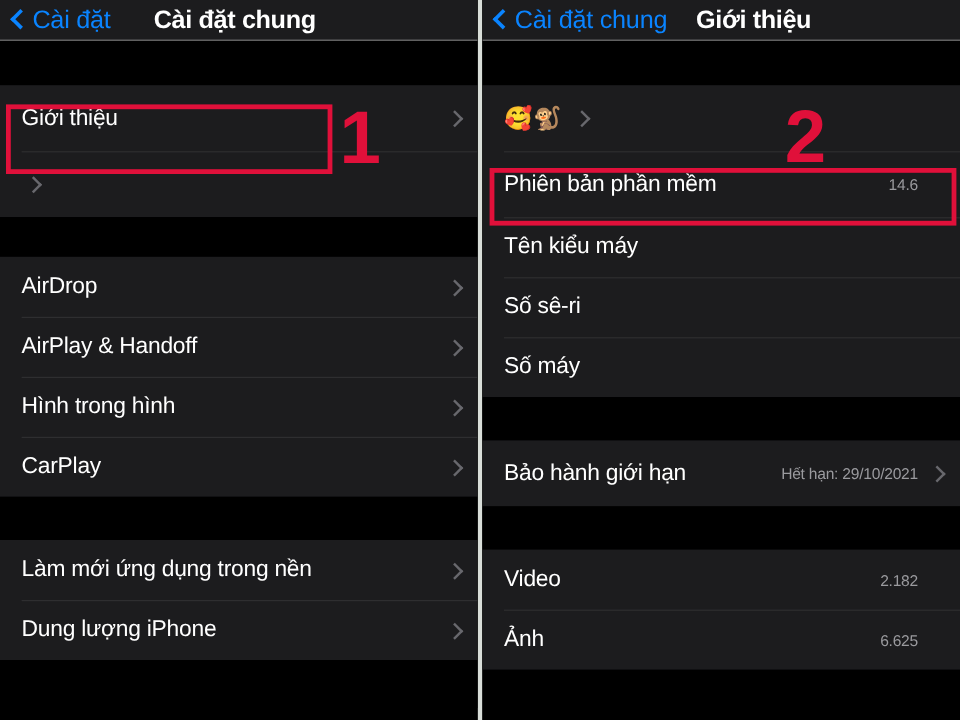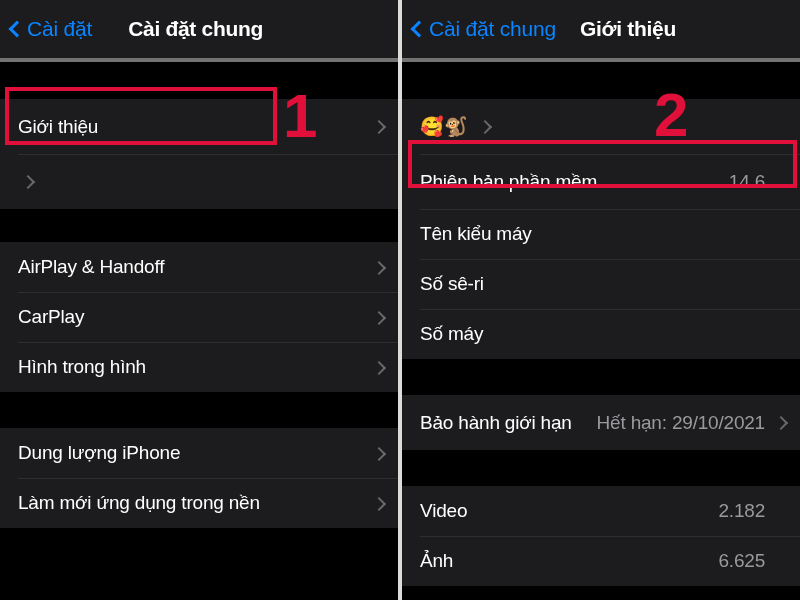--- a/index.html
+++ b/index.html
@@ -30,25 +30,25 @@
   .panel-divider {
     width: 4px;
     height: 600px;
     background: #d9ded9;
     flex: 0 0 4px;
   }
 
   
   .navbar {
     position: relative;
-    height: 62px;
+    height: 34px;
     background: #1c1c1e;
     display: flex;
     align-items: center;
-    border-bottom: 4px solid #737373;
+    border-bottom: 1px solid #737373;
     box-sizing: border-box;
   }
   .nav-back {
     display: flex;
     align-items: center;
     color: #0a84ff;
     font-size: 21px;
     margin-left: 9px;
     letter-spacing: -0.2px;
     white-space: nowrap;
@@ -113,21 +113,21 @@
   }
   .row-label {
     color: #ffffff;
     font-size: 19px;
     letter-spacing: -0.2px;
     white-space: nowrap;
     flex: 1 1 auto;
   }
   .row-value {
     color: #9a9a9e;
-    font-size: 19px;
+    font-size: 13px;
     letter-spacing: -0.2px;
     white-space: nowrap;
     margin-right: 6px;
     text-align: right;
   }
   .row-value.emoji {
     font-size: 19px;
     letter-spacing: 1px;
   }
   .chev {
@@ -194,42 +194,46 @@
       </div>
       <div class="row tall">
         <span class="chev"></span>
       </div>
     </div>
 
     <div class="gap" style="height:33px"></div>
 
     <div class="section">
       <div class="row">
+        <span class="row-label">AirDrop</span>
+        <span class="chev"></span>
+      </div>
+      <div class="row">
         <span class="row-label">AirPlay &amp; Handoff</span>
         <span class="chev"></span>
       </div>
       <div class="row">
+        <span class="row-label">Hình trong hình</span>
+        <span class="chev"></span>
+      </div>
+      <div class="row">
         <span class="row-label">CarPlay</span>
         <span class="chev"></span>
       </div>
-      <div class="row">
-        <span class="row-label">Hình trong hình</span>
-        <span class="chev"></span>
-      </div>
     </div>
 
     <div class="gap" style="height:36px"></div>
 
     <div class="section">
       <div class="row">
+        <span class="row-label">Làm mới ứng dụng trong nền</span>
+        <span class="chev"></span>
+      </div>
+      <div class="row">
         <span class="row-label">Dung lượng iPhone</span>
-        <span class="chev"></span>
-      </div>
-      <div class="row">
-        <span class="row-label">Làm mới ứng dụng trong nền</span>
         <span class="chev"></span>
       </div>
     </div>
 
     <div class="gap" style="height:40px"></div>
 
     <div class="hl-box" style="left:5px; top:87px; width:272px; height:58px;"></div>
     <div class="step-num" style="left:283px; top:85px;">1</div>
   </div>
 

